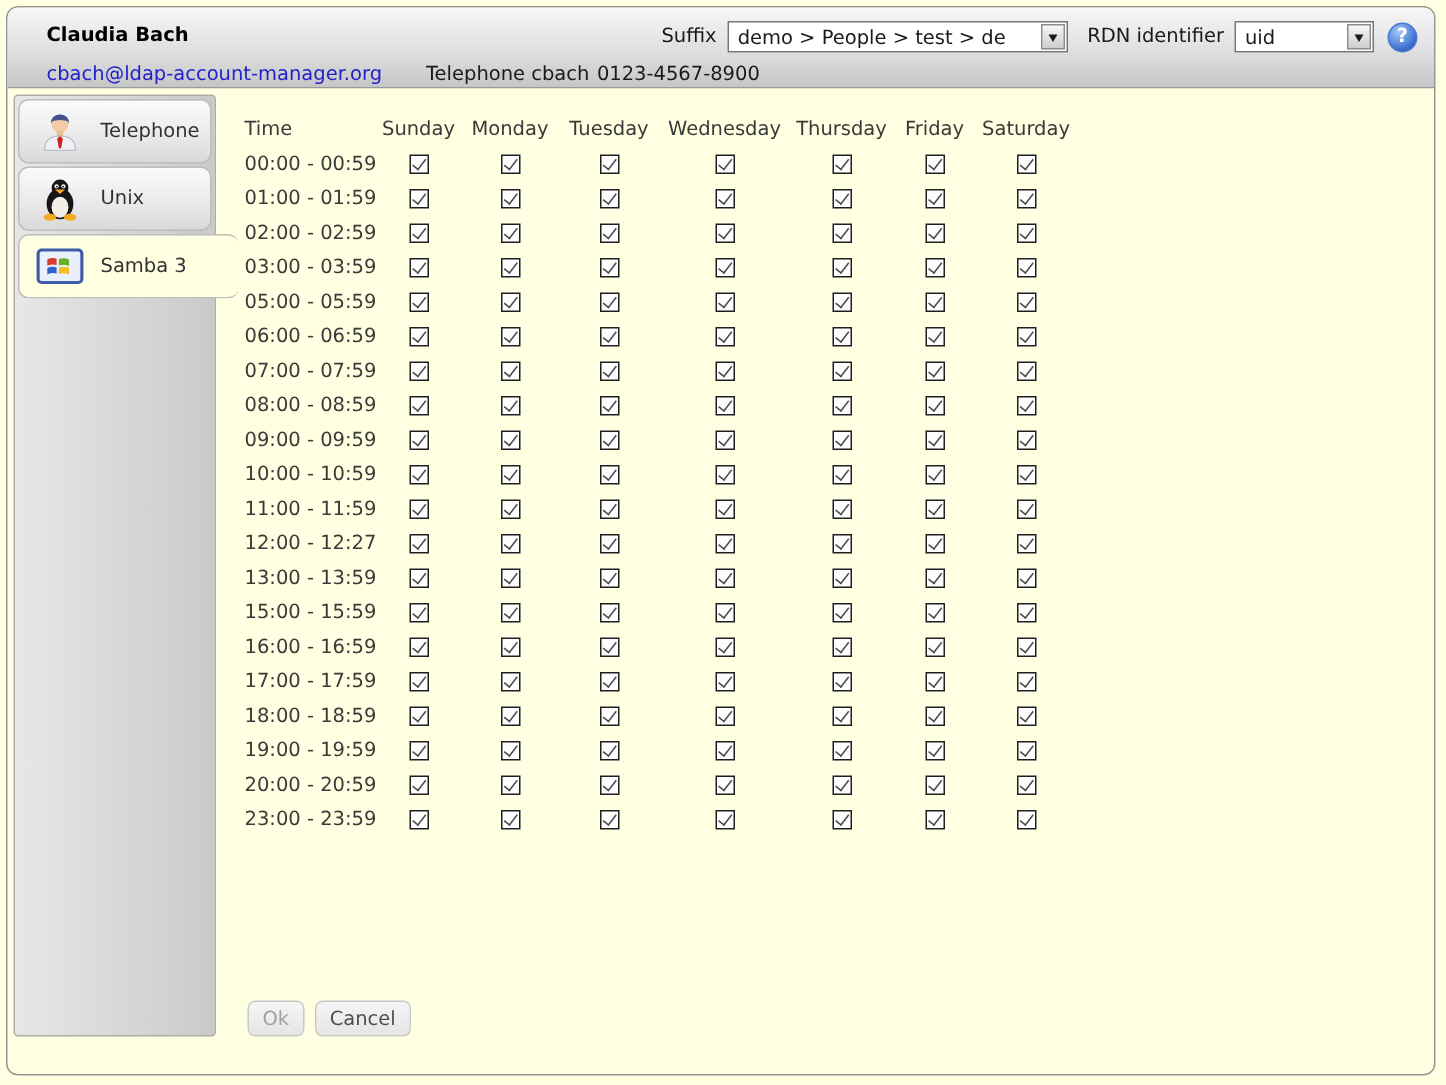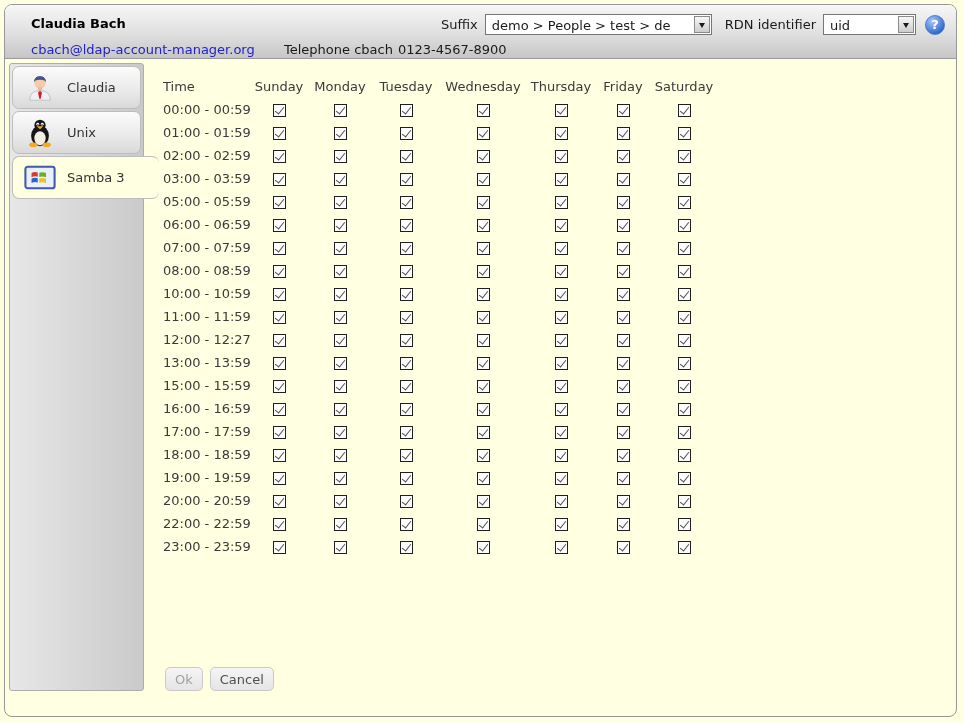--- a/index.html
+++ b/index.html
@@ -144,21 +144,21 @@
       <span class="tab-icon">
         <svg width="30" height="30" viewBox="0 0 32 32">
           <path d="M9.7 10 Q9.6 3.8 16 3.8 Q22.4 3.8 22.3 10 Q19 6.9 16 6.9 Q13 6.9 9.7 10 Z" fill="#45518D"></path>
           <circle cx="16" cy="10.6" r="6" fill="#F4CBA4"></circle>
           <path d="M9.9 8.6 A6.2 6.2 0 0 1 22.1 8.6 A9 4.6 0 0 0 9.9 8.6 Z" fill="#45518D"></path>
           <rect x="13.7" y="15" width="4.6" height="4" fill="#E9BE97"></rect>
           <path d="M5 29 Q5 18.8 16 18.8 Q27 18.8 27 29 Z" fill="#EFEFF6" stroke="#B5B5C5" stroke-width="0.8"></path>
           <path d="M16 18.8 L13.9 20.8 L15.2 27.5 L16.8 27.5 L18.1 20.8 Z" fill="#CC2424"></path>
         </svg>
       </span>
-      <span class="tab-label">Claudia</span>
+      <span class="tab-label">Telephone</span>
     </div>
 
     <div class="tab">
       <span class="tab-icon">
         <svg width="30" height="30" viewBox="0 0 32 32">
           <ellipse cx="16" cy="19" rx="9.5" ry="11" fill="#161616"></ellipse>
           <circle cx="16" cy="7.8" r="6" fill="#161616"></circle>
           <ellipse cx="16" cy="21.5" rx="6" ry="7.5" fill="#F2EFE6"></ellipse>
           <circle cx="13.6" cy="6.6" r="1.5" fill="#fff"></circle>
           <circle cx="18.4" cy="6.6" r="1.5" fill="#fff"></circle>
@@ -286,20 +286,30 @@
             <td class="time">08:00 - 08:59</td>
             <td class="cb"><input type="checkbox" class="cbx" checked="" style=""></td>
             <td class="cb"><input type="checkbox" class="cbx" checked="" style=""></td>
             <td class="cb"><input type="checkbox" class="cbx" checked="" style=""></td>
             <td class="cb"><input type="checkbox" class="cbx" checked="" style=""></td>
             <td class="cb"><input type="checkbox" class="cbx" checked="" style=""></td>
             <td class="cb"><input type="checkbox" class="cbx" checked="" style=""></td>
             <td class="cb"><input type="checkbox" class="cbx" checked="" style=""></td>
           </tr>
           <tr>
+            <td class="time">09:00 - 09:59</td>
+            <td class="cb"><input type="checkbox" class="cbx" checked="" style=""></td>
+            <td class="cb"><input type="checkbox" class="cbx" checked="" style=""></td>
+            <td class="cb"><input type="checkbox" class="cbx" checked="" style=""></td>
+            <td class="cb"><input type="checkbox" class="cbx" checked="" style=""></td>
+            <td class="cb"><input type="checkbox" class="cbx" checked="" style=""></td>
+            <td class="cb"><input type="checkbox" class="cbx" checked="" style=""></td>
+            <td class="cb"><input type="checkbox" class="cbx" checked="" style=""></td>
+          </tr>
+          <tr>
             <td class="time">10:00 - 10:59</td>
             <td class="cb"><input type="checkbox" class="cbx" checked="" style=""></td>
             <td class="cb"><input type="checkbox" class="cbx" checked="" style=""></td>
             <td class="cb"><input type="checkbox" class="cbx" checked="" style=""></td>
             <td class="cb"><input type="checkbox" class="cbx" checked="" style=""></td>
             <td class="cb"><input type="checkbox" class="cbx" checked="" style=""></td>
             <td class="cb"><input type="checkbox" class="cbx" checked="" style=""></td>
             <td class="cb"><input type="checkbox" class="cbx" checked="" style=""></td>
           </tr>
           <tr>
@@ -377,30 +387,20 @@
             <td class="cb"><input type="checkbox" class="cbx" checked="" style=""></td>
             <td class="cb"><input type="checkbox" class="cbx" checked="" style=""></td>
             <td class="cb"><input type="checkbox" class="cbx" checked="" style=""></td>
             <td class="cb"><input type="checkbox" class="cbx" checked="" style=""></td>
             <td class="cb"><input type="checkbox" class="cbx" checked="" style=""></td>
             <td class="cb"><input type="checkbox" class="cbx" checked="" style=""></td>
             <td class="cb"><input type="checkbox" class="cbx" checked="" style=""></td>
           </tr>
           <tr>
             <td class="time">20:00 - 20:59</td>
-            <td class="cb"><input type="checkbox" class="cbx" checked="" style=""></td>
-            <td class="cb"><input type="checkbox" class="cbx" checked="" style=""></td>
-            <td class="cb"><input type="checkbox" class="cbx" checked="" style=""></td>
-            <td class="cb"><input type="checkbox" class="cbx" checked="" style=""></td>
-            <td class="cb"><input type="checkbox" class="cbx" checked="" style=""></td>
-            <td class="cb"><input type="checkbox" class="cbx" checked="" style=""></td>
-            <td class="cb"><input type="checkbox" class="cbx" checked="" style=""></td>
-          </tr>
-          <tr>
-            <td class="time">22:00 - 22:59</td>
             <td class="cb"><input type="checkbox" class="cbx" checked="" style=""></td>
             <td class="cb"><input type="checkbox" class="cbx" checked="" style=""></td>
             <td class="cb"><input type="checkbox" class="cbx" checked="" style=""></td>
             <td class="cb"><input type="checkbox" class="cbx" checked="" style=""></td>
             <td class="cb"><input type="checkbox" class="cbx" checked="" style=""></td>
             <td class="cb"><input type="checkbox" class="cbx" checked="" style=""></td>
             <td class="cb"><input type="checkbox" class="cbx" checked="" style=""></td>
           </tr>
           <tr>
             <td class="time">23:00 - 23:59</td>

